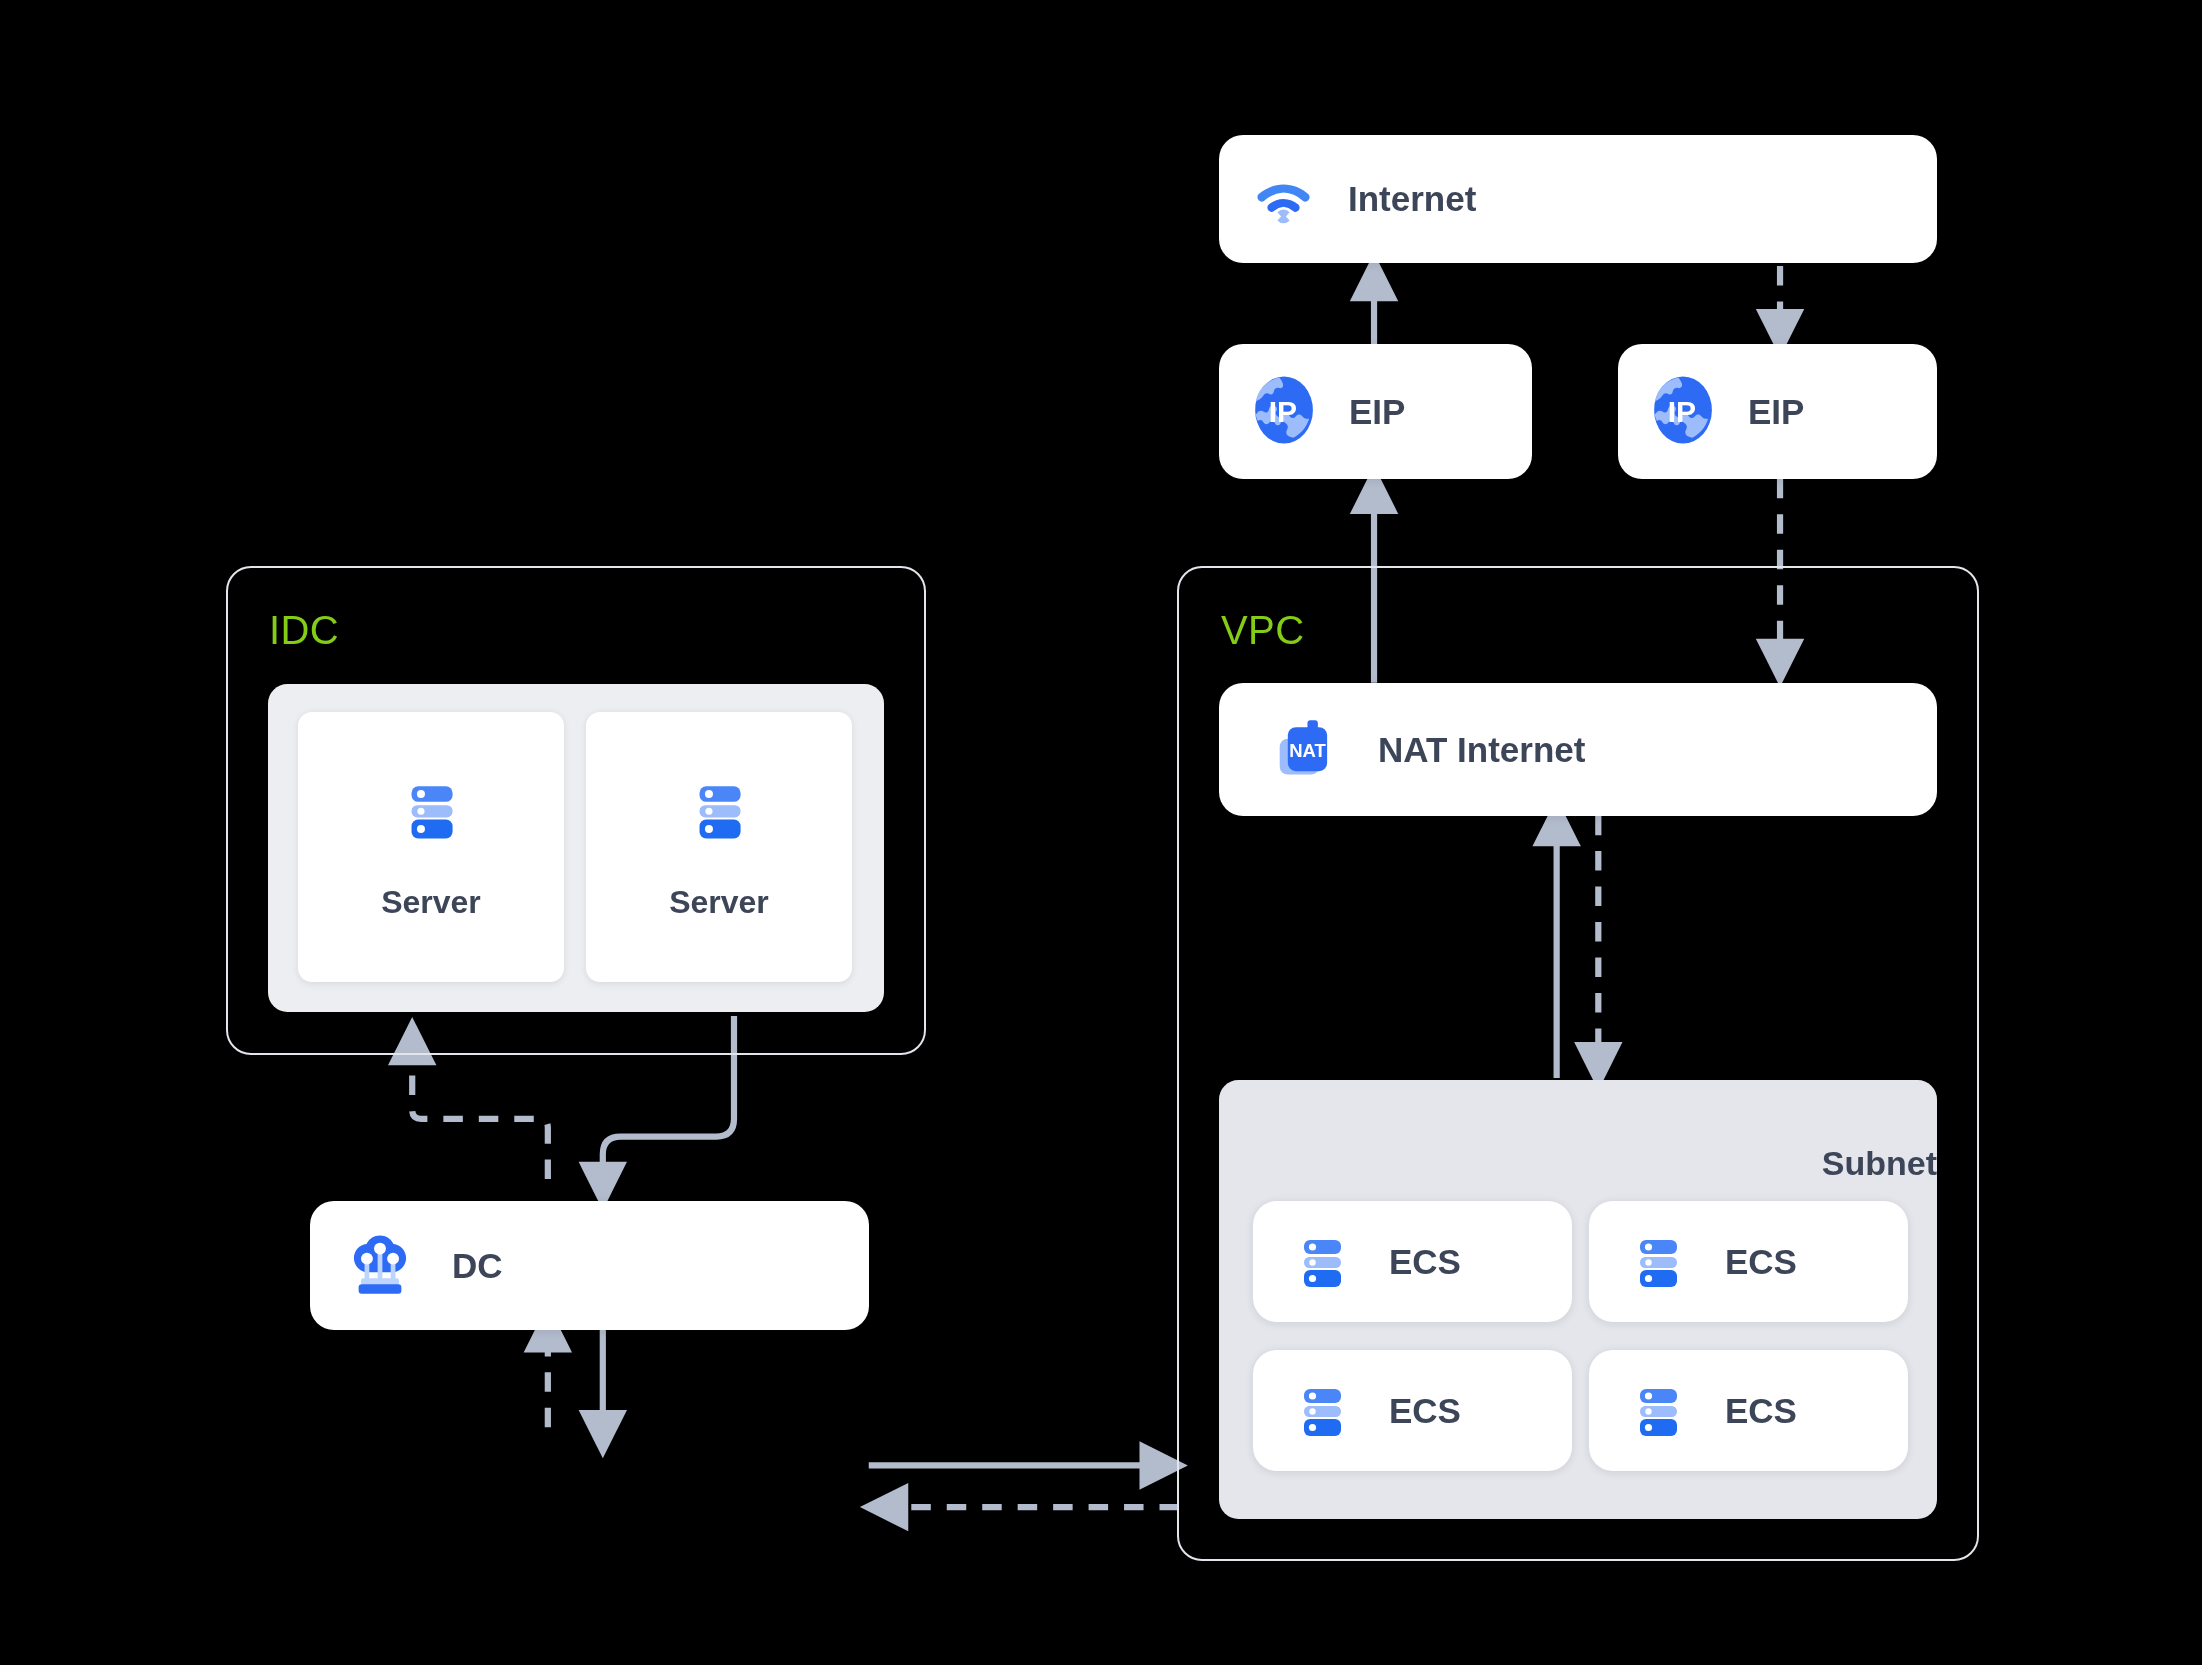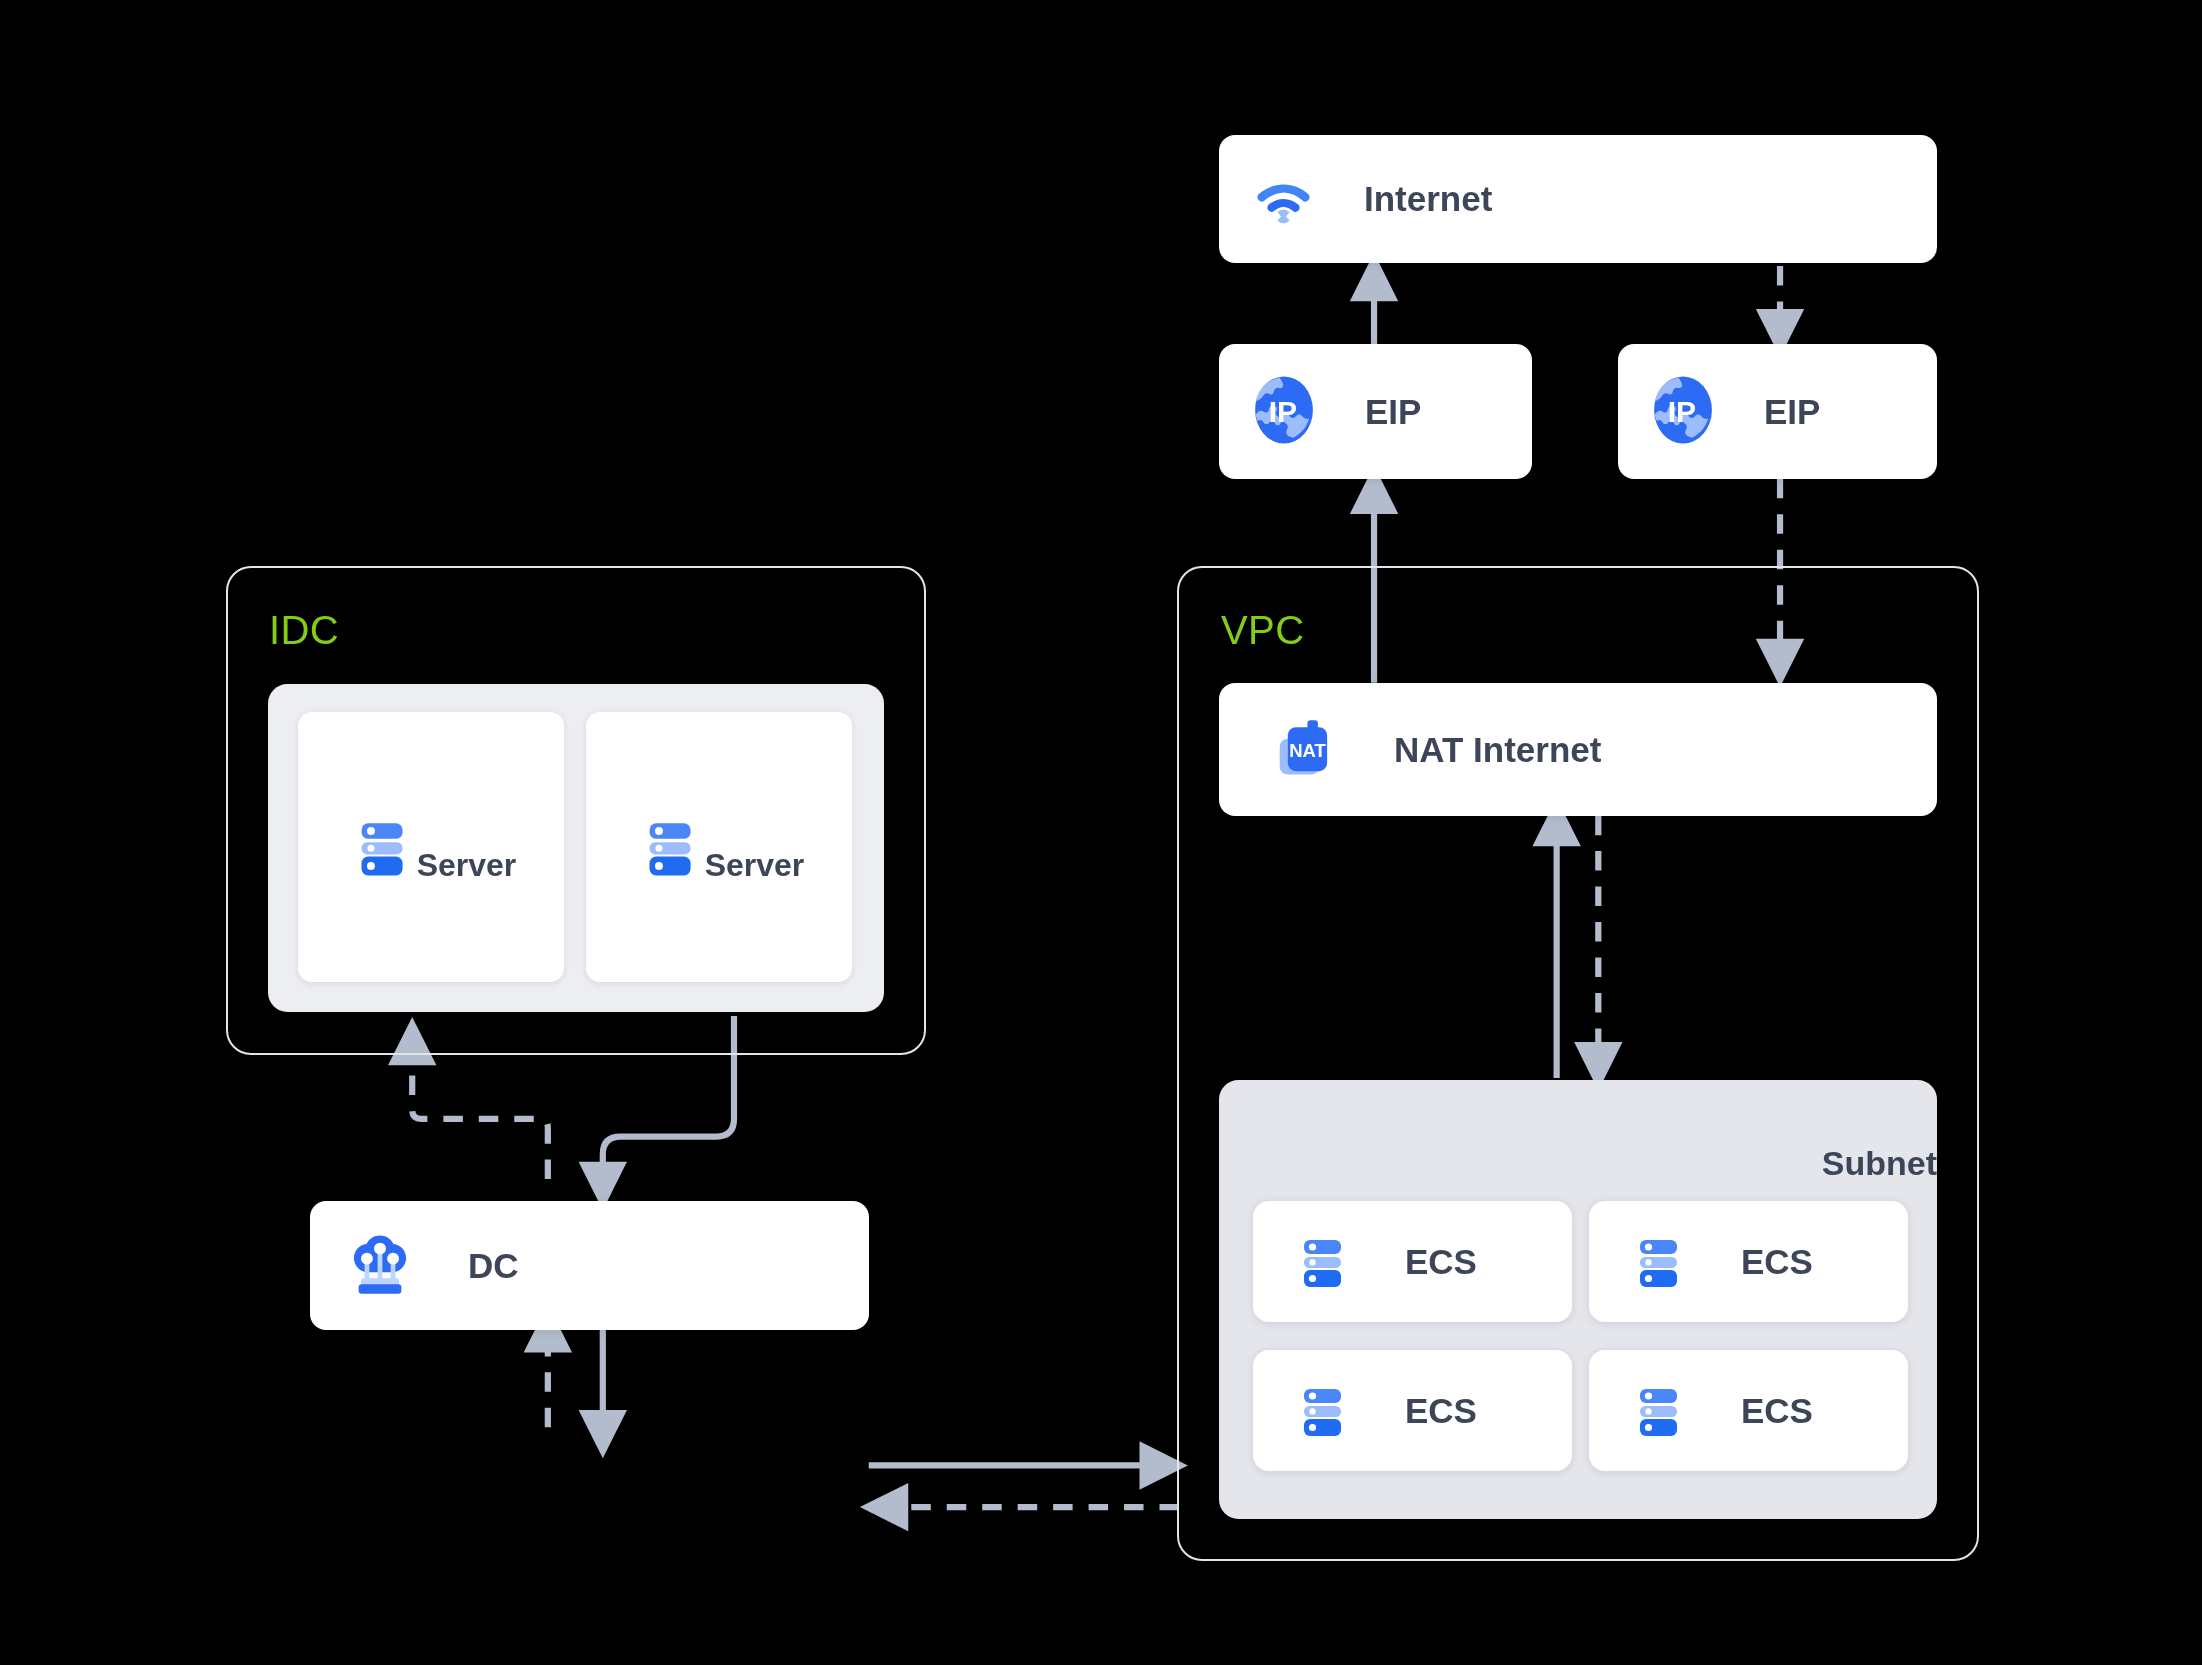--- a/index.html
+++ b/index.html
@@ -30,23 +30,22 @@
     font-weight: 400;
     color: #84cc16;
     letter-spacing: 0.4px;
     line-height: 1;
   }
 
   
   .card {
     position: absolute;
     background: #ffffff;
-    border-radius: 16px;
+    border-radius: 24px;
     box-shadow: 0 1.8px 8.9px rgba(15,23,42,0.10);
-    gap: 16px;
   }
   .card.row {
     display: flex;
     align-items: center;
   }
   .card-label {
     font-size: 35px;
     font-weight: 700;
     color: #3d4659;
     white-space: nowrap;
@@ -68,21 +67,21 @@
     color: #3d4659;
   }
 
   
   .tile {
     position: absolute;
     background: #ffffff;
     border-radius: 14px;
     box-shadow: 0 1.8px 7px rgba(15,23,42,0.09);
     display: flex;
-    flex-direction: row;
+    flex-direction: column;
     align-items: center;
     justify-content: center;
   }
   .tile .tile-label {
     font-size: 32px;
     font-weight: 700;
     color: #3d4659;
     margin-top: 37px;
   }
 

